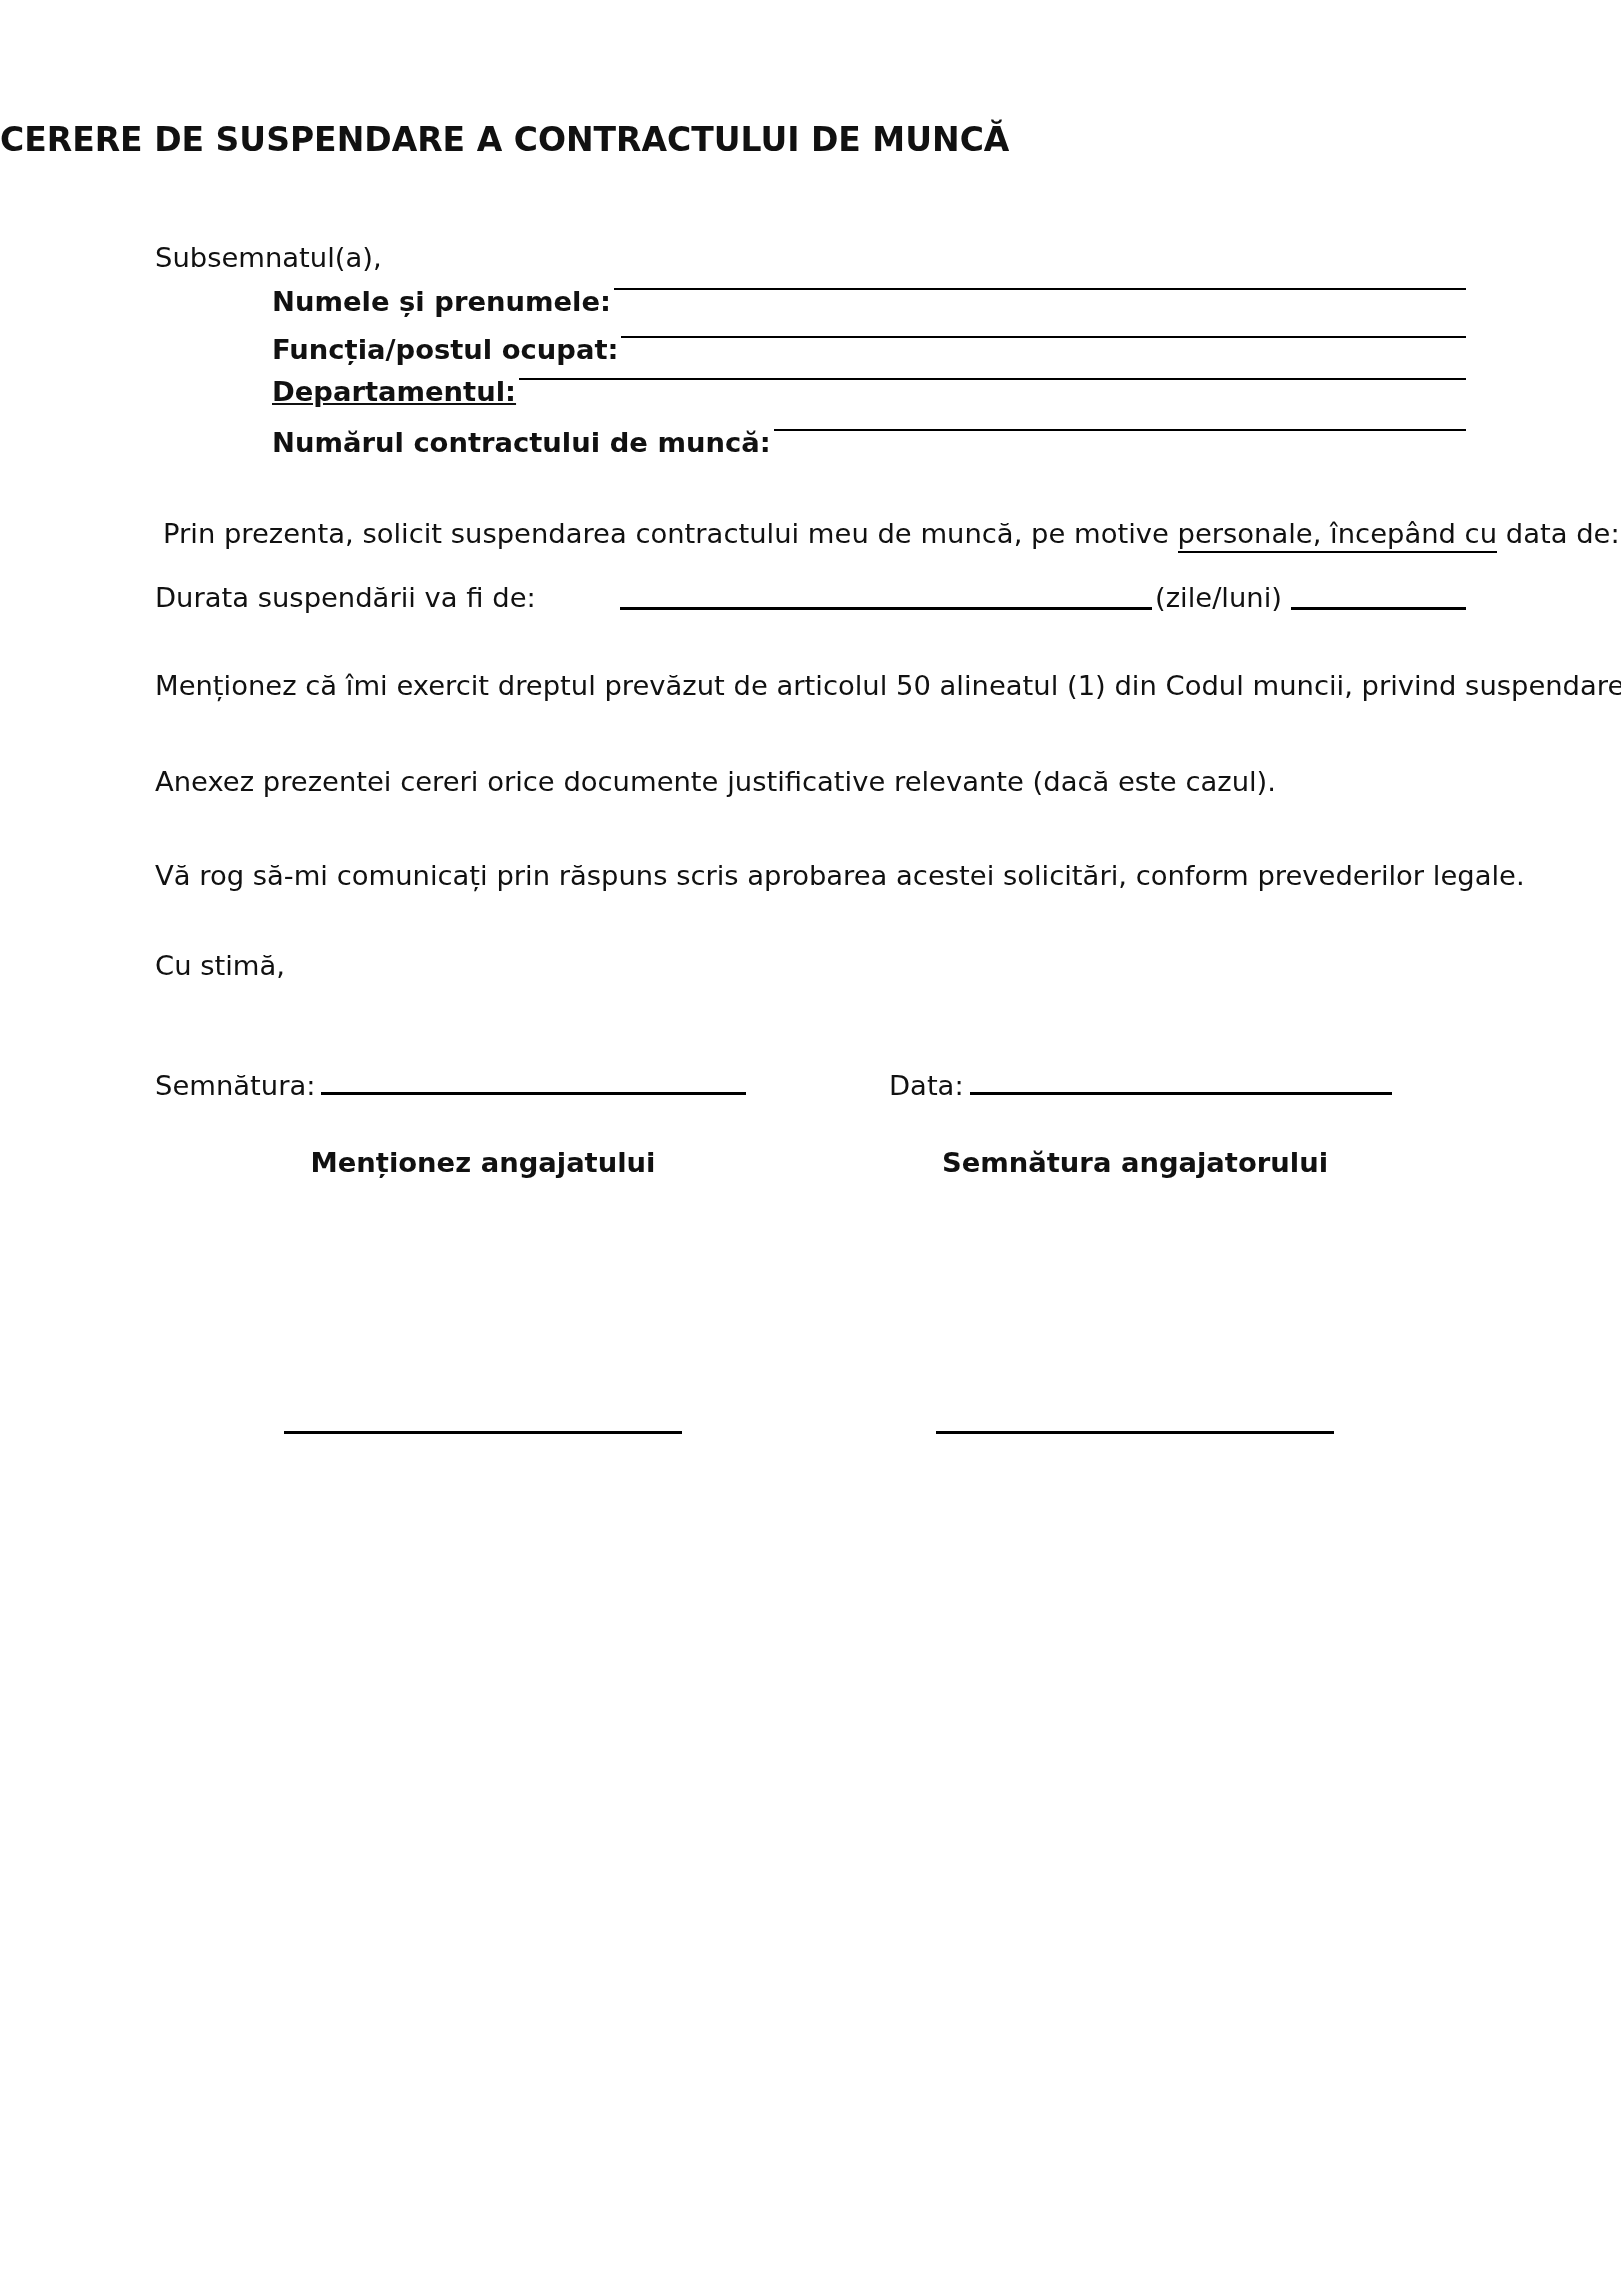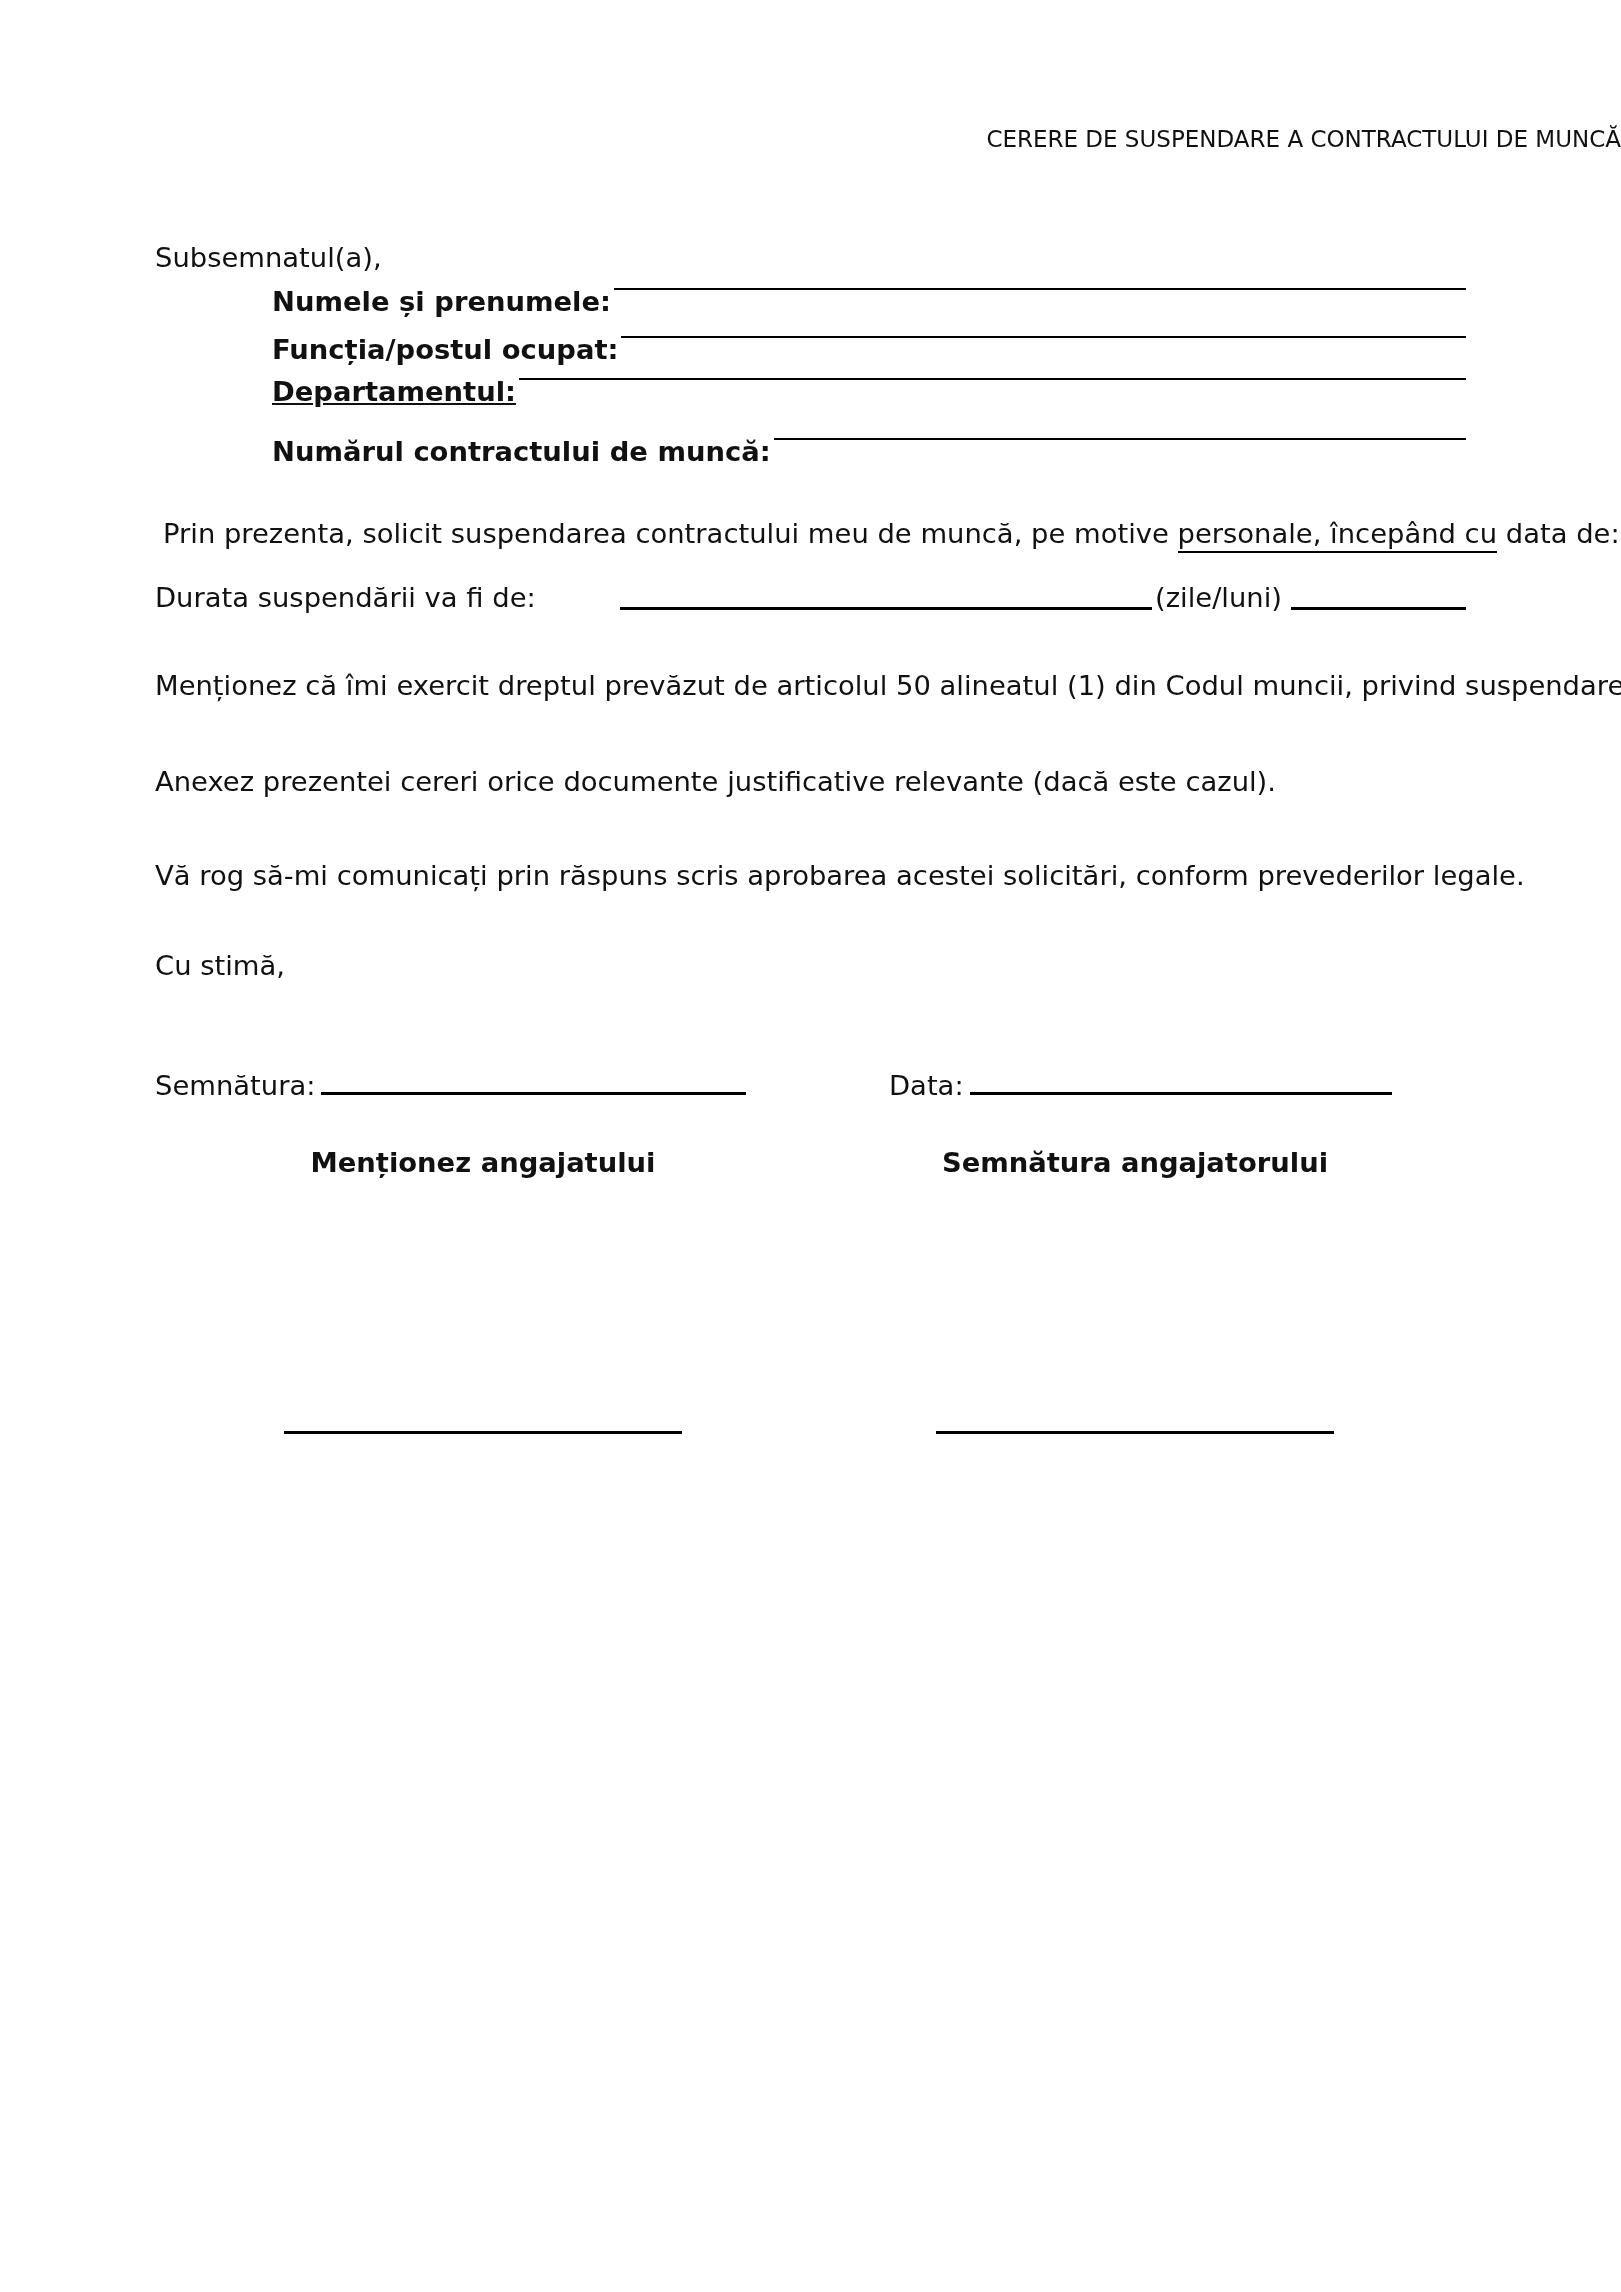--- a/index.html
+++ b/index.html
@@ -9,23 +9,23 @@
     background:#ffffff;
     overflow:hidden;
     font-family:"DejaVu Sans","Liberation Sans",sans-serif;
     color:#111;
     font-size:27.4px;
     line-height:27.4px;
   }
   .abs{position:absolute;white-space:nowrap;}
   .doc-title{
     top:122px;left:0;width:100%;
-    text-align:right;
-    font-weight:normal;
-    font-size:23px;line-height:35px;
+    text-align:left;
+    font-weight:bold;
+    font-size:33px;line-height:35px;
     letter-spacing:0px;
   }
   
   .field-row{
     left:272px;right:155px;
     display:flex;
     align-items:flex-start;
   }
   .field-row .lbl{font-weight:bold;white-space:nowrap;}
   .fill{
@@ -58,21 +58,21 @@
     <span class="fill"></span>
   </div>
   <div class="abs field-row" style="top:336px;">
     <span class="lbl">Funcția/postul ocupat:</span>
     <span class="fill"></span>
   </div>
   <div class="abs field-row" style="top:378px;text-decoration:underline;">
     <span class="lbl">Departamentul:</span>
     <span class="fill"></span>
   </div>
-  <div class="abs field-row" style="top:438px;">
+  <div class="abs field-row" style="top:429px;">
     <span class="lbl">Numărul contractului de muncă:</span>
     <span class="fill"></span>
   </div>
 
   <div class="abs" style="left:155px;top:520px;margin-left:8px;">
     <span>Prin prezenta, solicit suspendarea contractului meu de muncă, pe motive </span><span class="uline">personale, începând cu</span><span> data de:</span>
   </div>
 
   <div class="abs" style="left:155px;top:584px;">Durata suspendării va fi de:</div>
   <div class="rule" style="left:620px;top:607px;width:532px;"></div>

